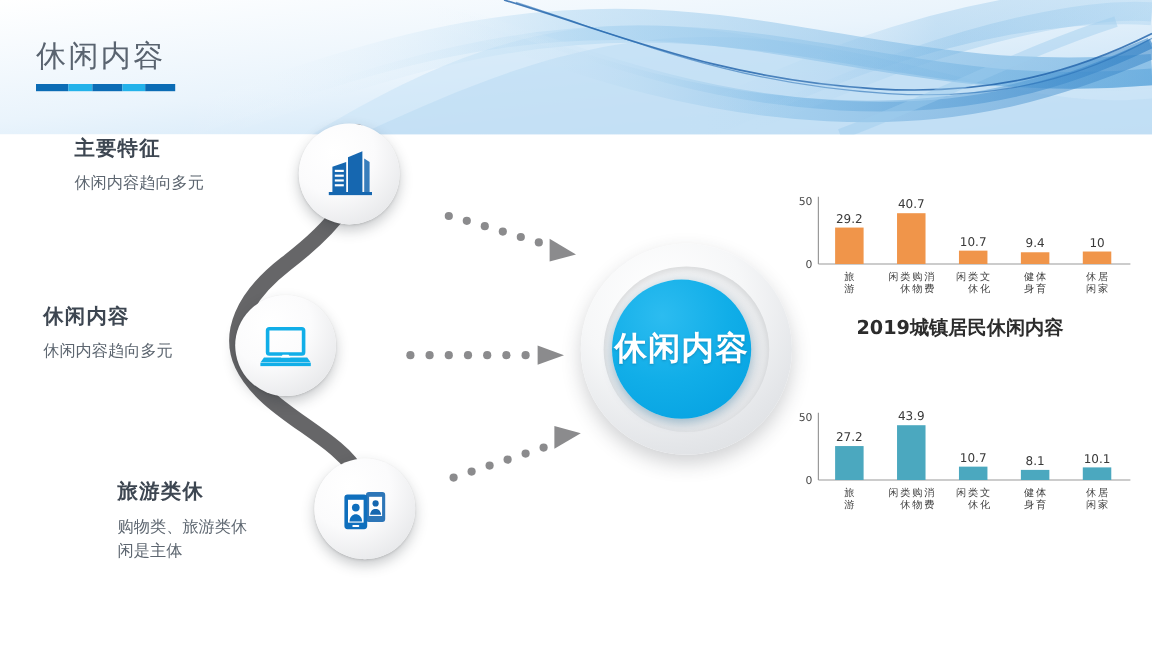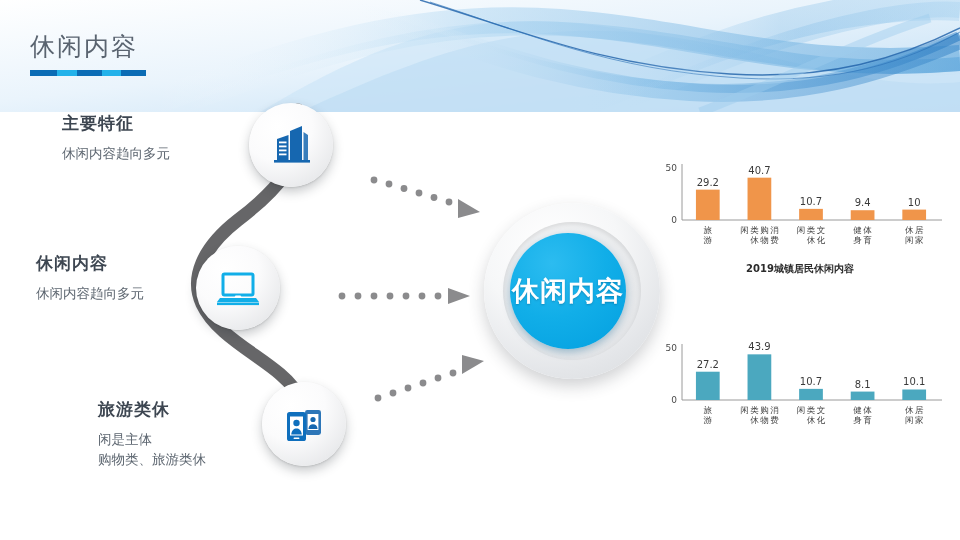--- a/index.html
+++ b/index.html
@@ -76,21 +76,21 @@
     text-shadow:0 1px 2px rgba(0,70,110,.35);
     font-family:"DejaVu Sans","Liberation Sans",sans-serif;
   }
 
   
   .chart { position:absolute; }
   #chart1 { left:652px; top:158px; }
   #chart2 { left:652px; top:338px; }
   .chart-cap {
     margin-top:2px; text-align:center; width:296px;
-    font-size:10px; font-weight:bold; color:#2c2c2c;
+    font-size:16px; font-weight:bold; color:#2c2c2c;
     font-family:"DejaVu Sans","Liberation Sans",sans-serif;
   }
   .vlab { font-size:8.5px; fill:#404040; font-family:"DejaVu Sans","Liberation Sans",sans-serif; }
   .dlab { font-size:10px; fill:#3a3a3a; font-family:"DejaVu Sans","Liberation Sans",sans-serif; }
   .tick { font-size:9px; fill:#4a4a4a; font-family:"DejaVu Sans","Liberation Sans",sans-serif; }
 </style>
 </head>
 <body>
 
 <div class="stage">
@@ -195,22 +195,22 @@
     <div class="hd">主要特征</div>
     <div class="sb">休闲内容趋向多元</div>
   </div>
   <div class="txt" id="txt2">
     <div class="hd">休闲内容</div>
     <div class="sb">休闲内容趋向多元</div>
   </div>
   <div class="txt" id="txt3">
     <div class="hd">旅游类休</div>
     <div class="sb">
+      <div>购物类、旅游类休</div>
       <div>闲是主体</div>
-      <div>购物类、旅游类休</div>
     </div>
   </div>
 
   <svg class="arrow" style="left:368px;top:172px" width="120" height="56" viewBox="0 0 120 56">
     <g fill="#8b8b8d">
       <circle cx="6" cy="8" r="3.4"></circle>
         <circle cx="21" cy="12" r="3.4"></circle>
         <circle cx="36" cy="16.5" r="3.4"></circle>
       <circle cx="51" cy="21" r="3.4"></circle>
         <circle cx="66" cy="25.5" r="3.4"></circle>

